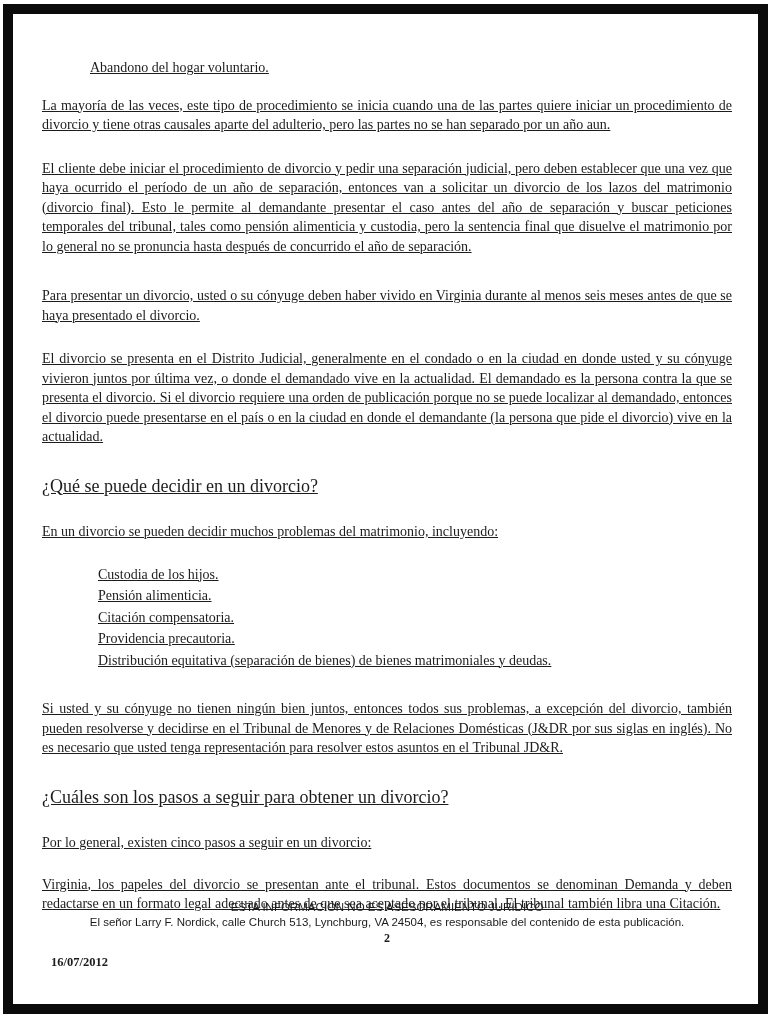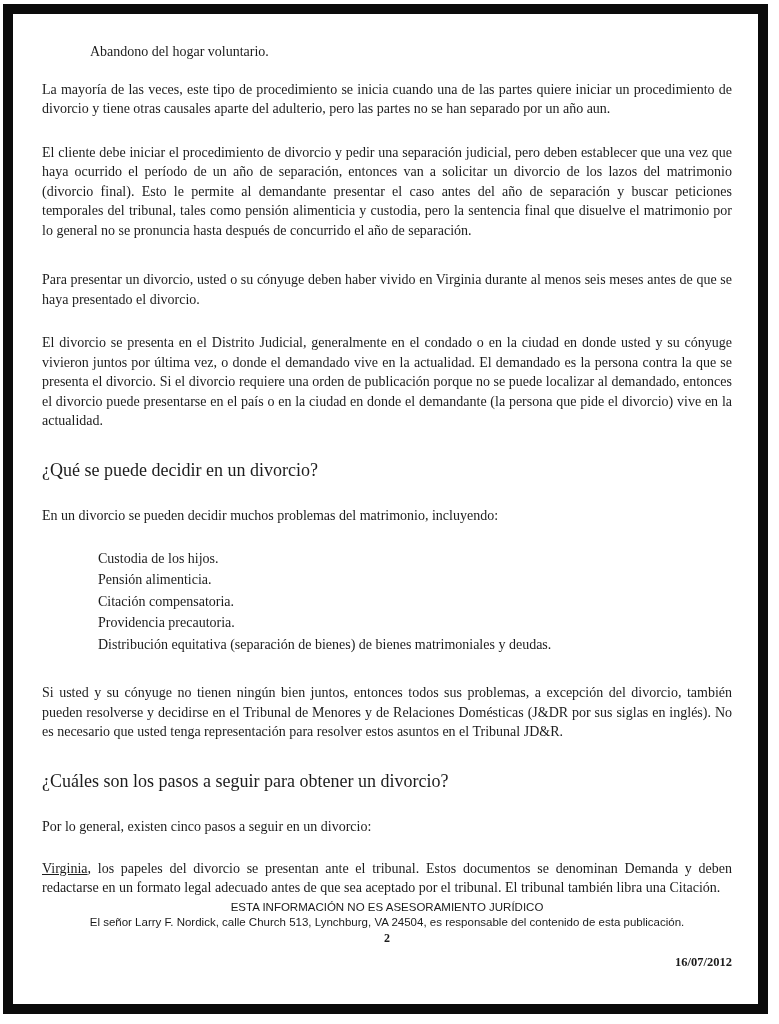--- a/index.html
+++ b/index.html
@@ -20,25 +20,26 @@
     top: 4px;
     right: 11px;
     bottom: 10px;
     border: 10px solid #0b0b0b;
     background: #ffffff;
     box-sizing: border-box;
   }
   .page-content {
     position: absolute;
     left: 0; top: 0; right: 0; bottom: 0;
-    padding: 28px 26px 0 29px;
+    padding: 44px 26px 0 29px;
     font-family: "Liberation Serif", "DejaVu Serif", serif;
     color: #1c1c1c;
     font-size: 14px;
     line-height: 19.5px;
+    text-decoration: underline;
   }
   .indent-line {
     margin: 0 0 18px 48px;
   }
   p.body-para {
     margin: 0 0 24px 0;
     text-align: justify;
   }
   p.body-para.tight {
     margin-bottom: 22px;
@@ -72,21 +73,21 @@
     color: #1c1c1c;
     text-align: center;
   }
   .footer-page-num {
     font-weight: bold;
     font-family: "Liberation Serif", "DejaVu Serif", serif;
     font-size: 12px;
     margin-top: 1px;
   }
   .footer-date {
-    text-align: right;
+    text-align: left;
     font-family: "Liberation Serif", "DejaVu Serif", serif;
     font-weight: bold;
     font-size: 12.5px;
     margin-top: 9px;
     margin-left: 9px;
   }
 </style>
 </head>
 <body>
 

